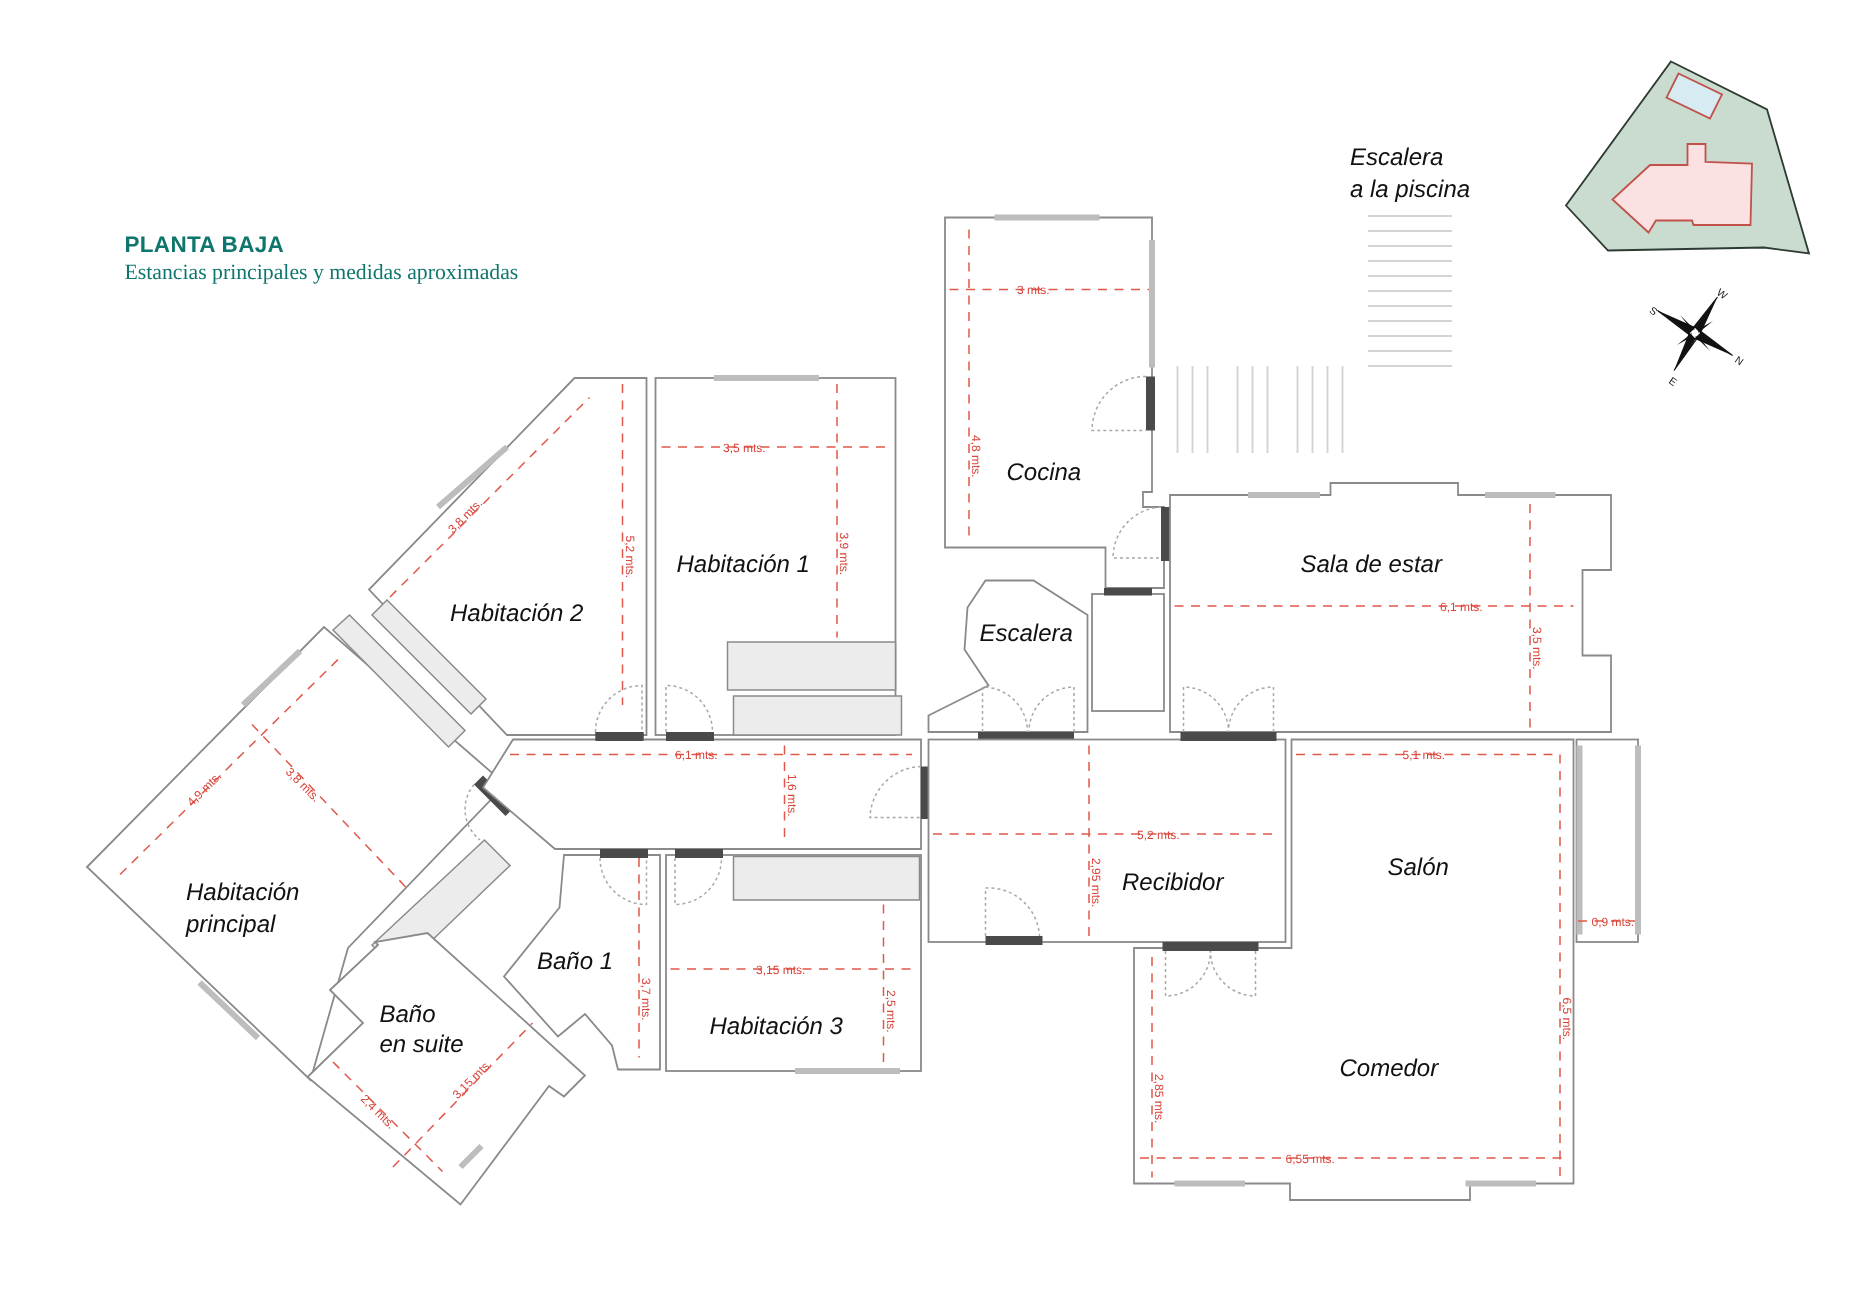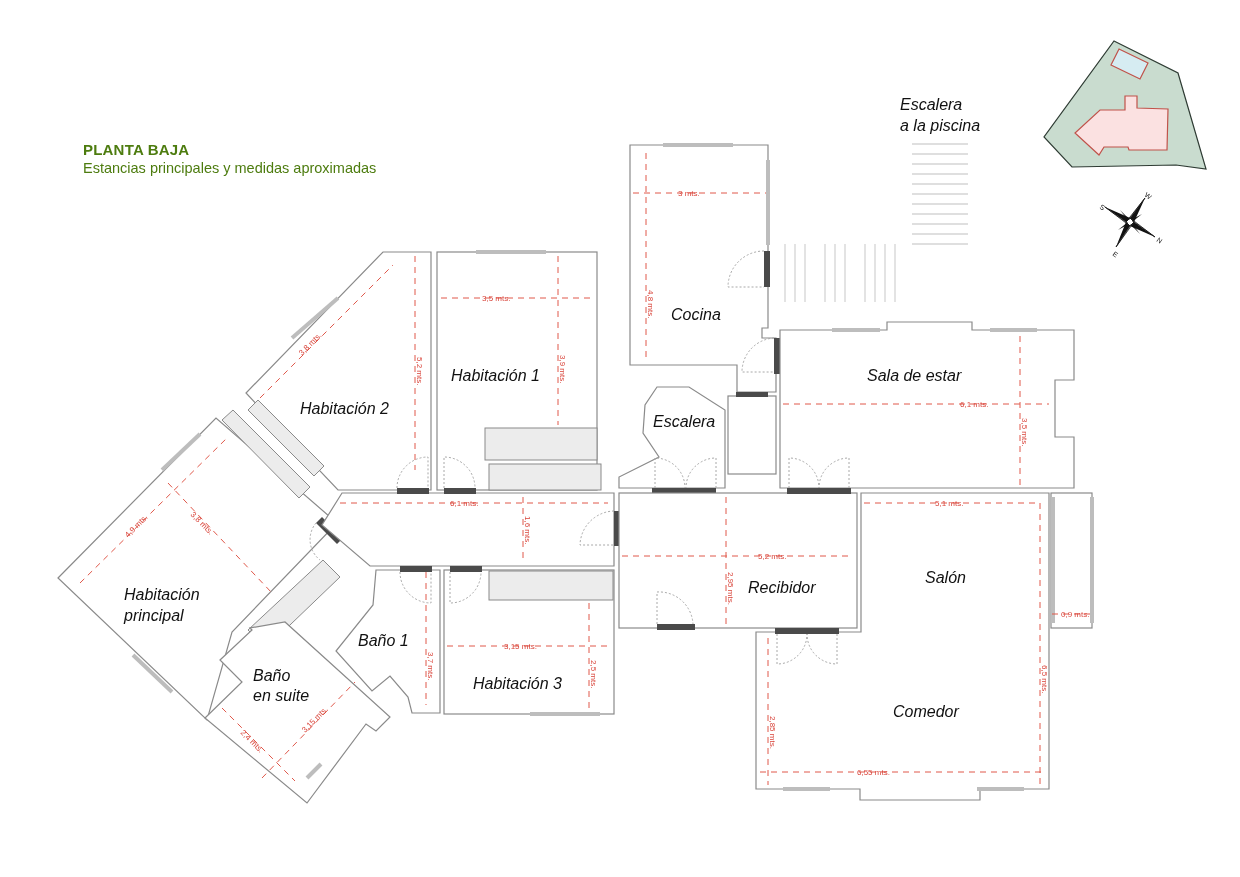--- a/index.html
+++ b/index.html
@@ -1,19 +1,19 @@
 <!DOCTYPE html>
 <html><head>
 <meta charset="utf-8">
 <style>
   html, body { margin: 0; padding: 0; background: #ffffff; }
   body { width: 1240px; height: 877px; position: relative; overflow: hidden; font-family: "Liberation Sans", sans-serif; }
-  .title-block { position: absolute; left: 83px; top: 141px; color: #4d7c0f; }
+  .title-block { position: absolute; left: 83px; top: 155px; color: #0f766e; }
   .title-block .title { font-weight: bold; font-size: 15px; letter-spacing: 0.2px; line-height: 18px; }
-  .title-block .subtitle { font-size: 14.5px; line-height: 18px; }
+  .title-block .subtitle { font-size: 14.5px; line-height: 18px; font-family: Liberation Serif, serif; }
   svg.plan { position: absolute; left: 0; top: 0; }
   .wall { fill: #ffffff; stroke: #8a8a8a; stroke-width: 1.2; }
   .closet { fill: #ececec; stroke: #8a8a8a; stroke-width: 1; }
   .window { stroke: #bdbdbd; stroke-width: 4; }
   .door { fill: #4a4a4a; }
   .swing { fill: none; stroke: #a8a8a8; stroke-width: 1; stroke-dasharray: 2 2; }
   .dim { stroke: #e0584a; stroke-width: 1; stroke-dasharray: 6 5; fill: none; }
   .dimtxt { fill: #d9443a; font-size: 8px; font-family: "Liberation Sans", sans-serif; }
   .room { fill: #111; font-style: italic; font-size: 16px; font-family: "Liberation Sans", sans-serif; }
   .steps { stroke: #d4d4d4; stroke-width: 1.3; }

